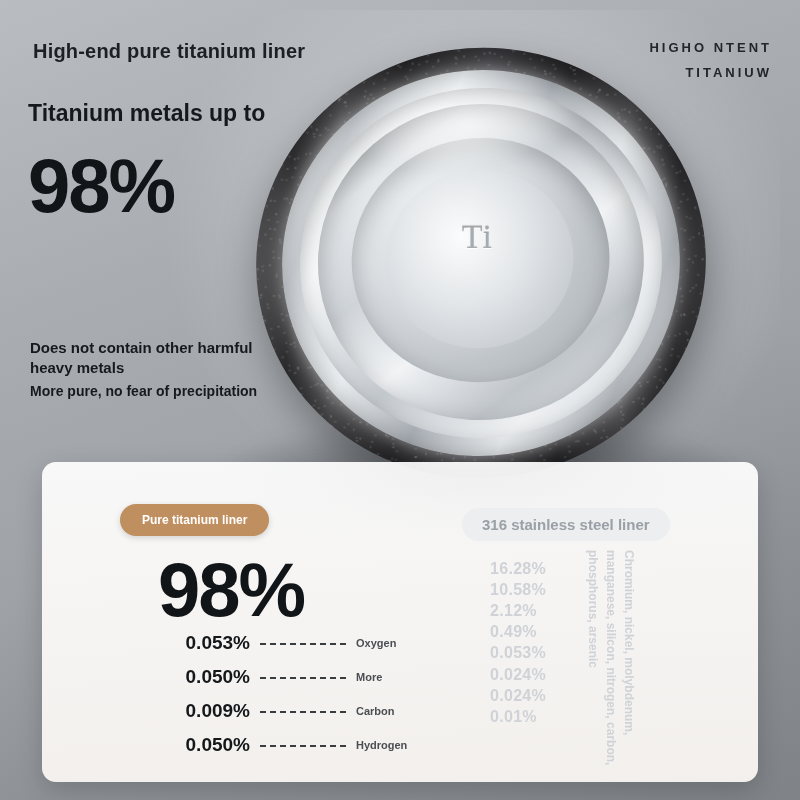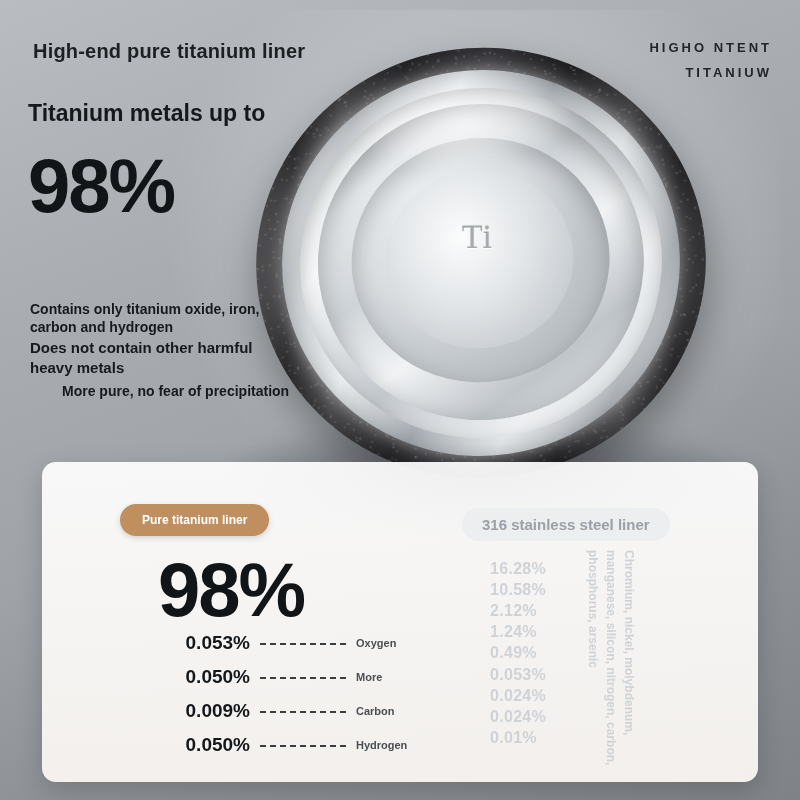--- a/index.html
+++ b/index.html
@@ -126,21 +126,21 @@
   .t-list1 {
     position: absolute; left: 30px; top: 300px; width: 250px;
     font-size: 14px; font-weight: 700; color: #17191c; line-height: 1.32;
   }
   .t-list2 {
     position: absolute; left: 30px; top: 338px; width: 250px;
     font-size: 15px; font-weight: 700; color: #17191c; line-height: 1.3;
   }
   .t-list3 {
     position: absolute; left: 30px; top: 383px; width: 290px;
-    font-size: 14px; font-weight: 700; color: #17191c; margin-left: 32px;
+    font-size: 14px; font-weight: 700; color: #17191c;
   }
   .brand {
     position: absolute; right: 28px; top: 36px;
     text-align: right; color: #232629;
     font-size: 13px; font-weight: 700; letter-spacing: 3px; line-height: 1.9;
   }
 
   
   .panel {
     position: absolute; left: 42px; top: 462px;
@@ -224,21 +224,20 @@
   </div>
 
   <div class="brand">
     <div>HIGHO  NTENT</div>
     <div>TITANIUW</div>
   </div>
 
   <div class="t-headline">High-end pure titanium liner</div>
   <div class="t-sub">Titanium metals up to</div>
   <div class="t-big">98%</div>
-  <div class="t-list1">Contains only titanium oxide, iron, carbon and hydrogen</div>
   <div class="t-list2">Does not contain other harmful heavy metals</div>
   <div class="t-list3">More pure, no fear of precipitation</div>
 
   <div class="panel">
 
     <div class="pill">Pure titanium liner</div>
     <div class="pill-ghost">316 stainless steel liner</div>
 
     <div class="p98">98%</div>
 
@@ -262,21 +261,20 @@
         <span class="val">0.050%</span>
         <span class="dash"></span>
         <span class="lbl">Hydrogen</span>
       </div>
     </div>
 
     <div class="ghost-col">
       <div>16.28%</div>
       <div>10.58%</div>
       <div>2.12%</div>
-      <div>1.24%</div>
       <div>0.49%</div>
       <div>0.053%</div>
       <div>0.024%</div>
       <div>0.024%</div>
       <div>0.01%</div>
     </div>
 
     <div class="ghost-vert">
       <span>Chromium, nickel, molybdenum,</span>
       <span>manganese, silicon, nitrogen, carbon,</span>

